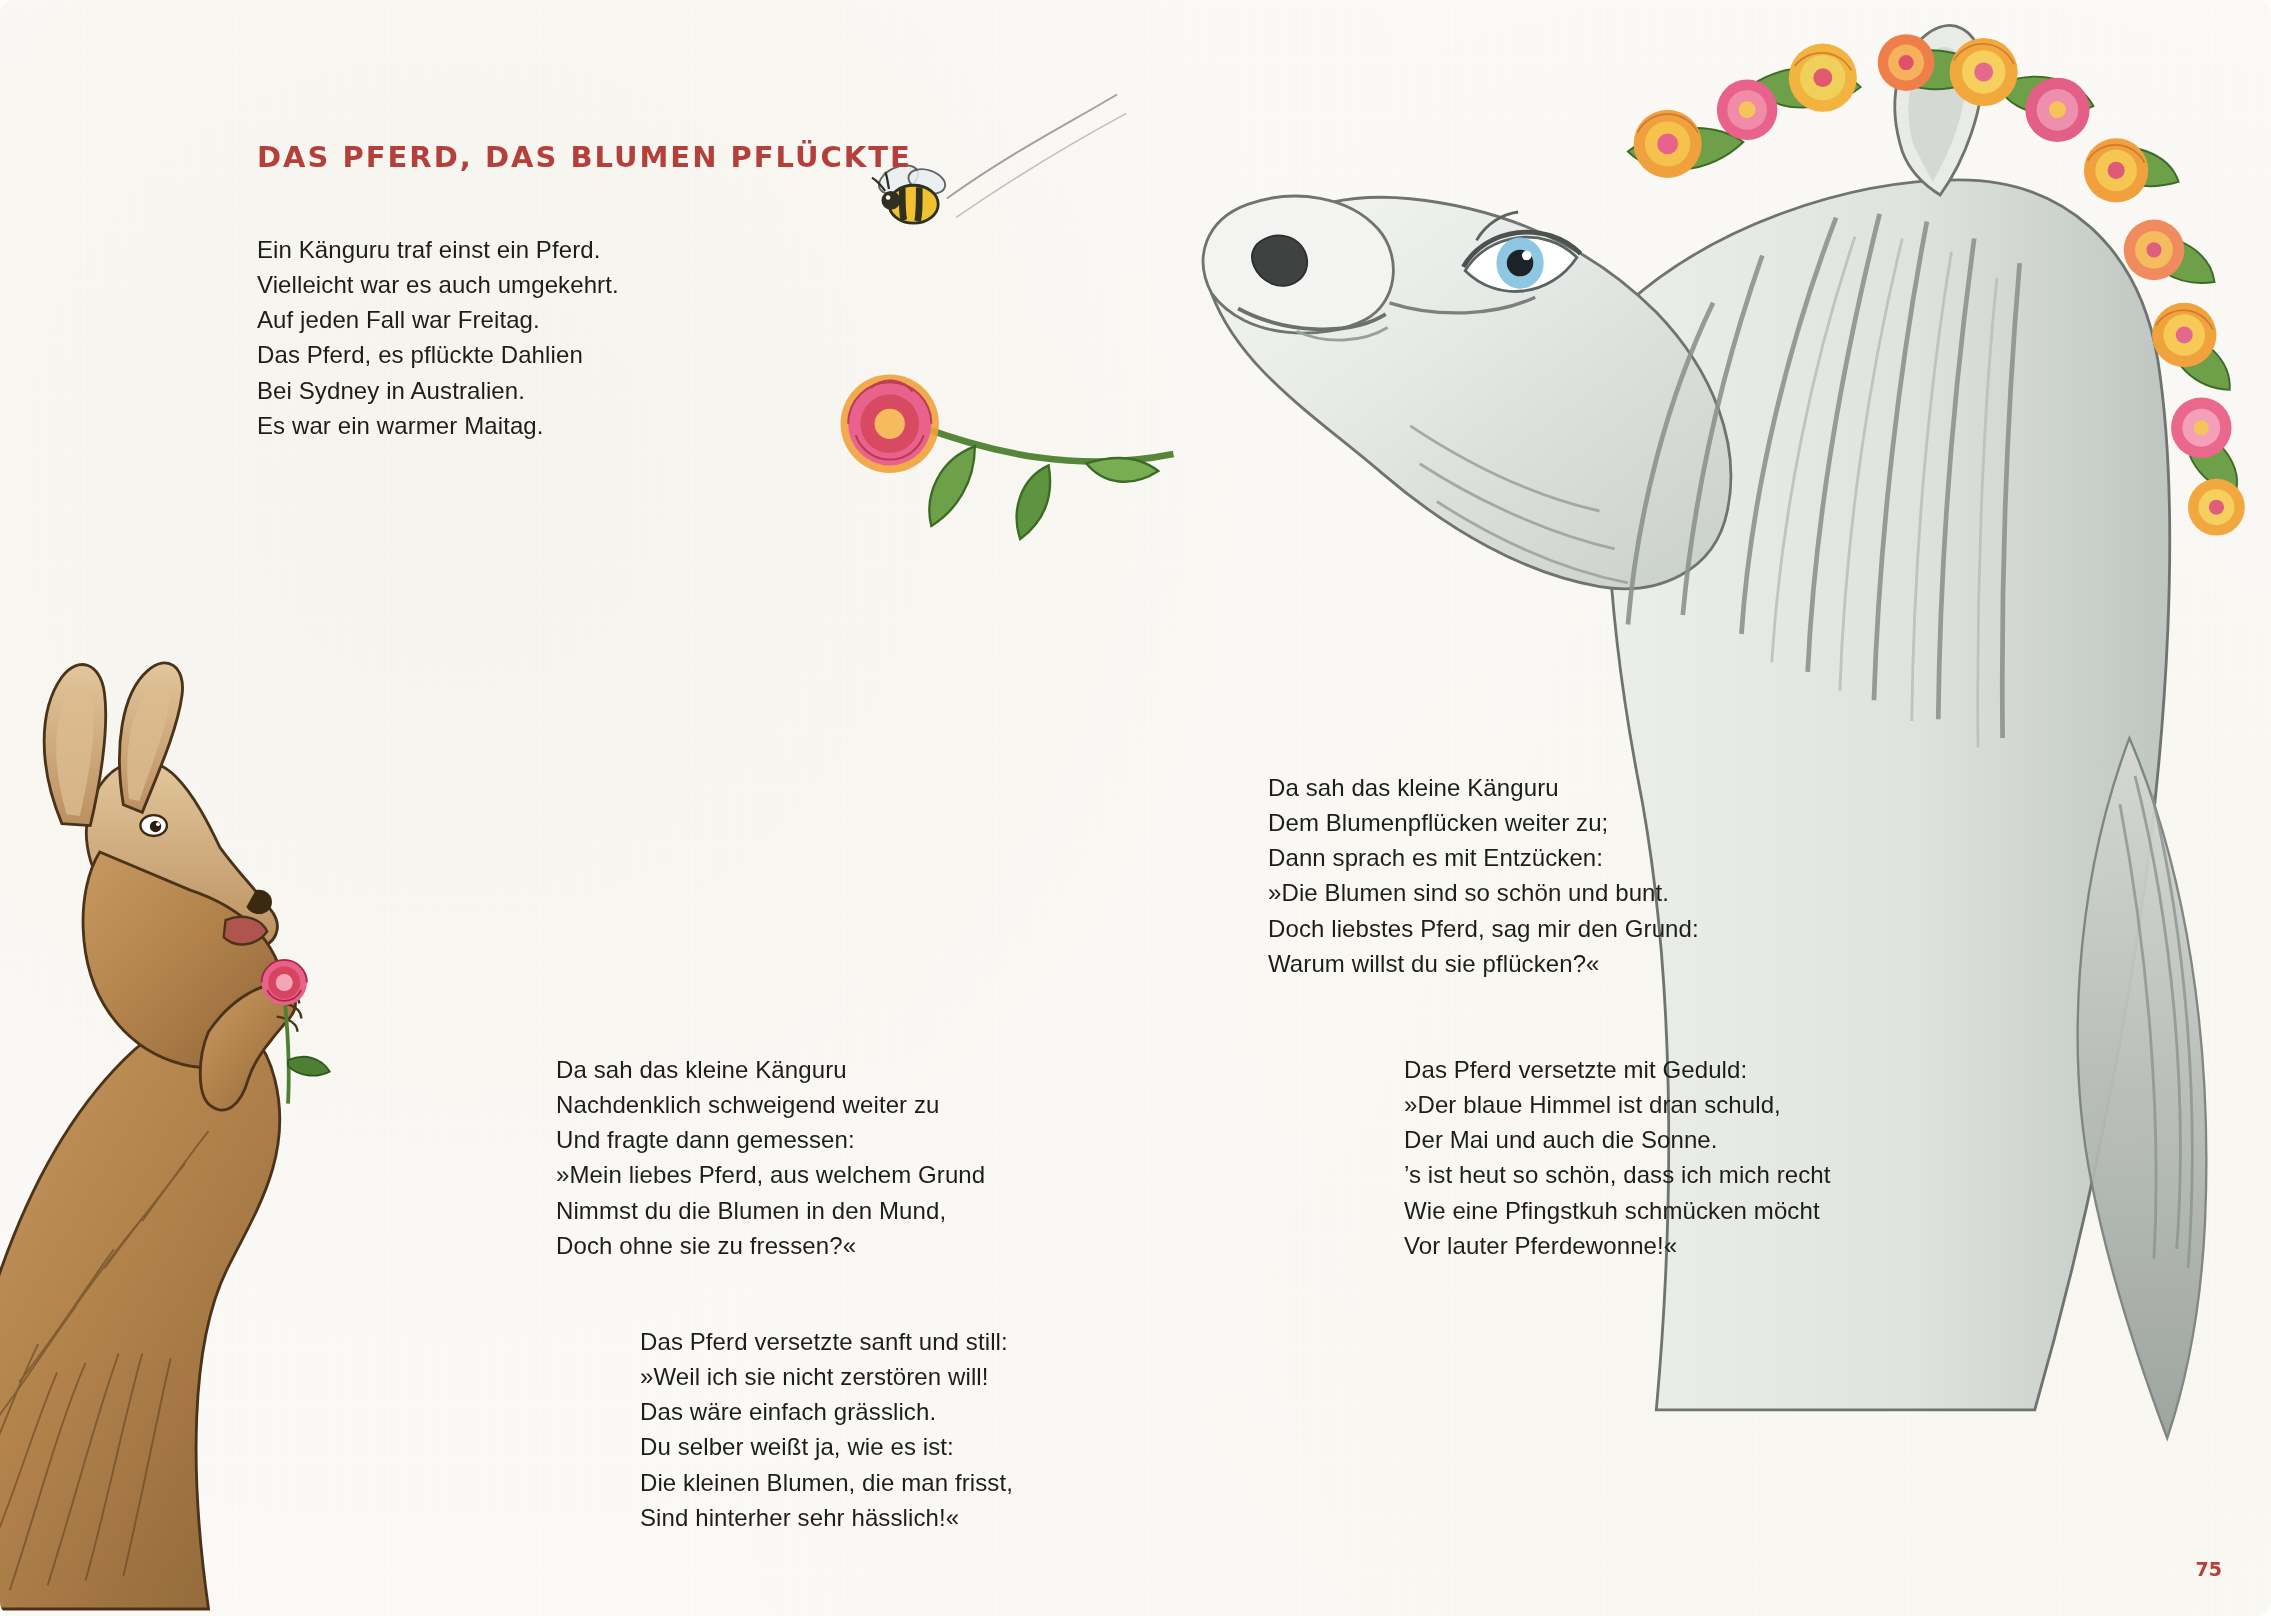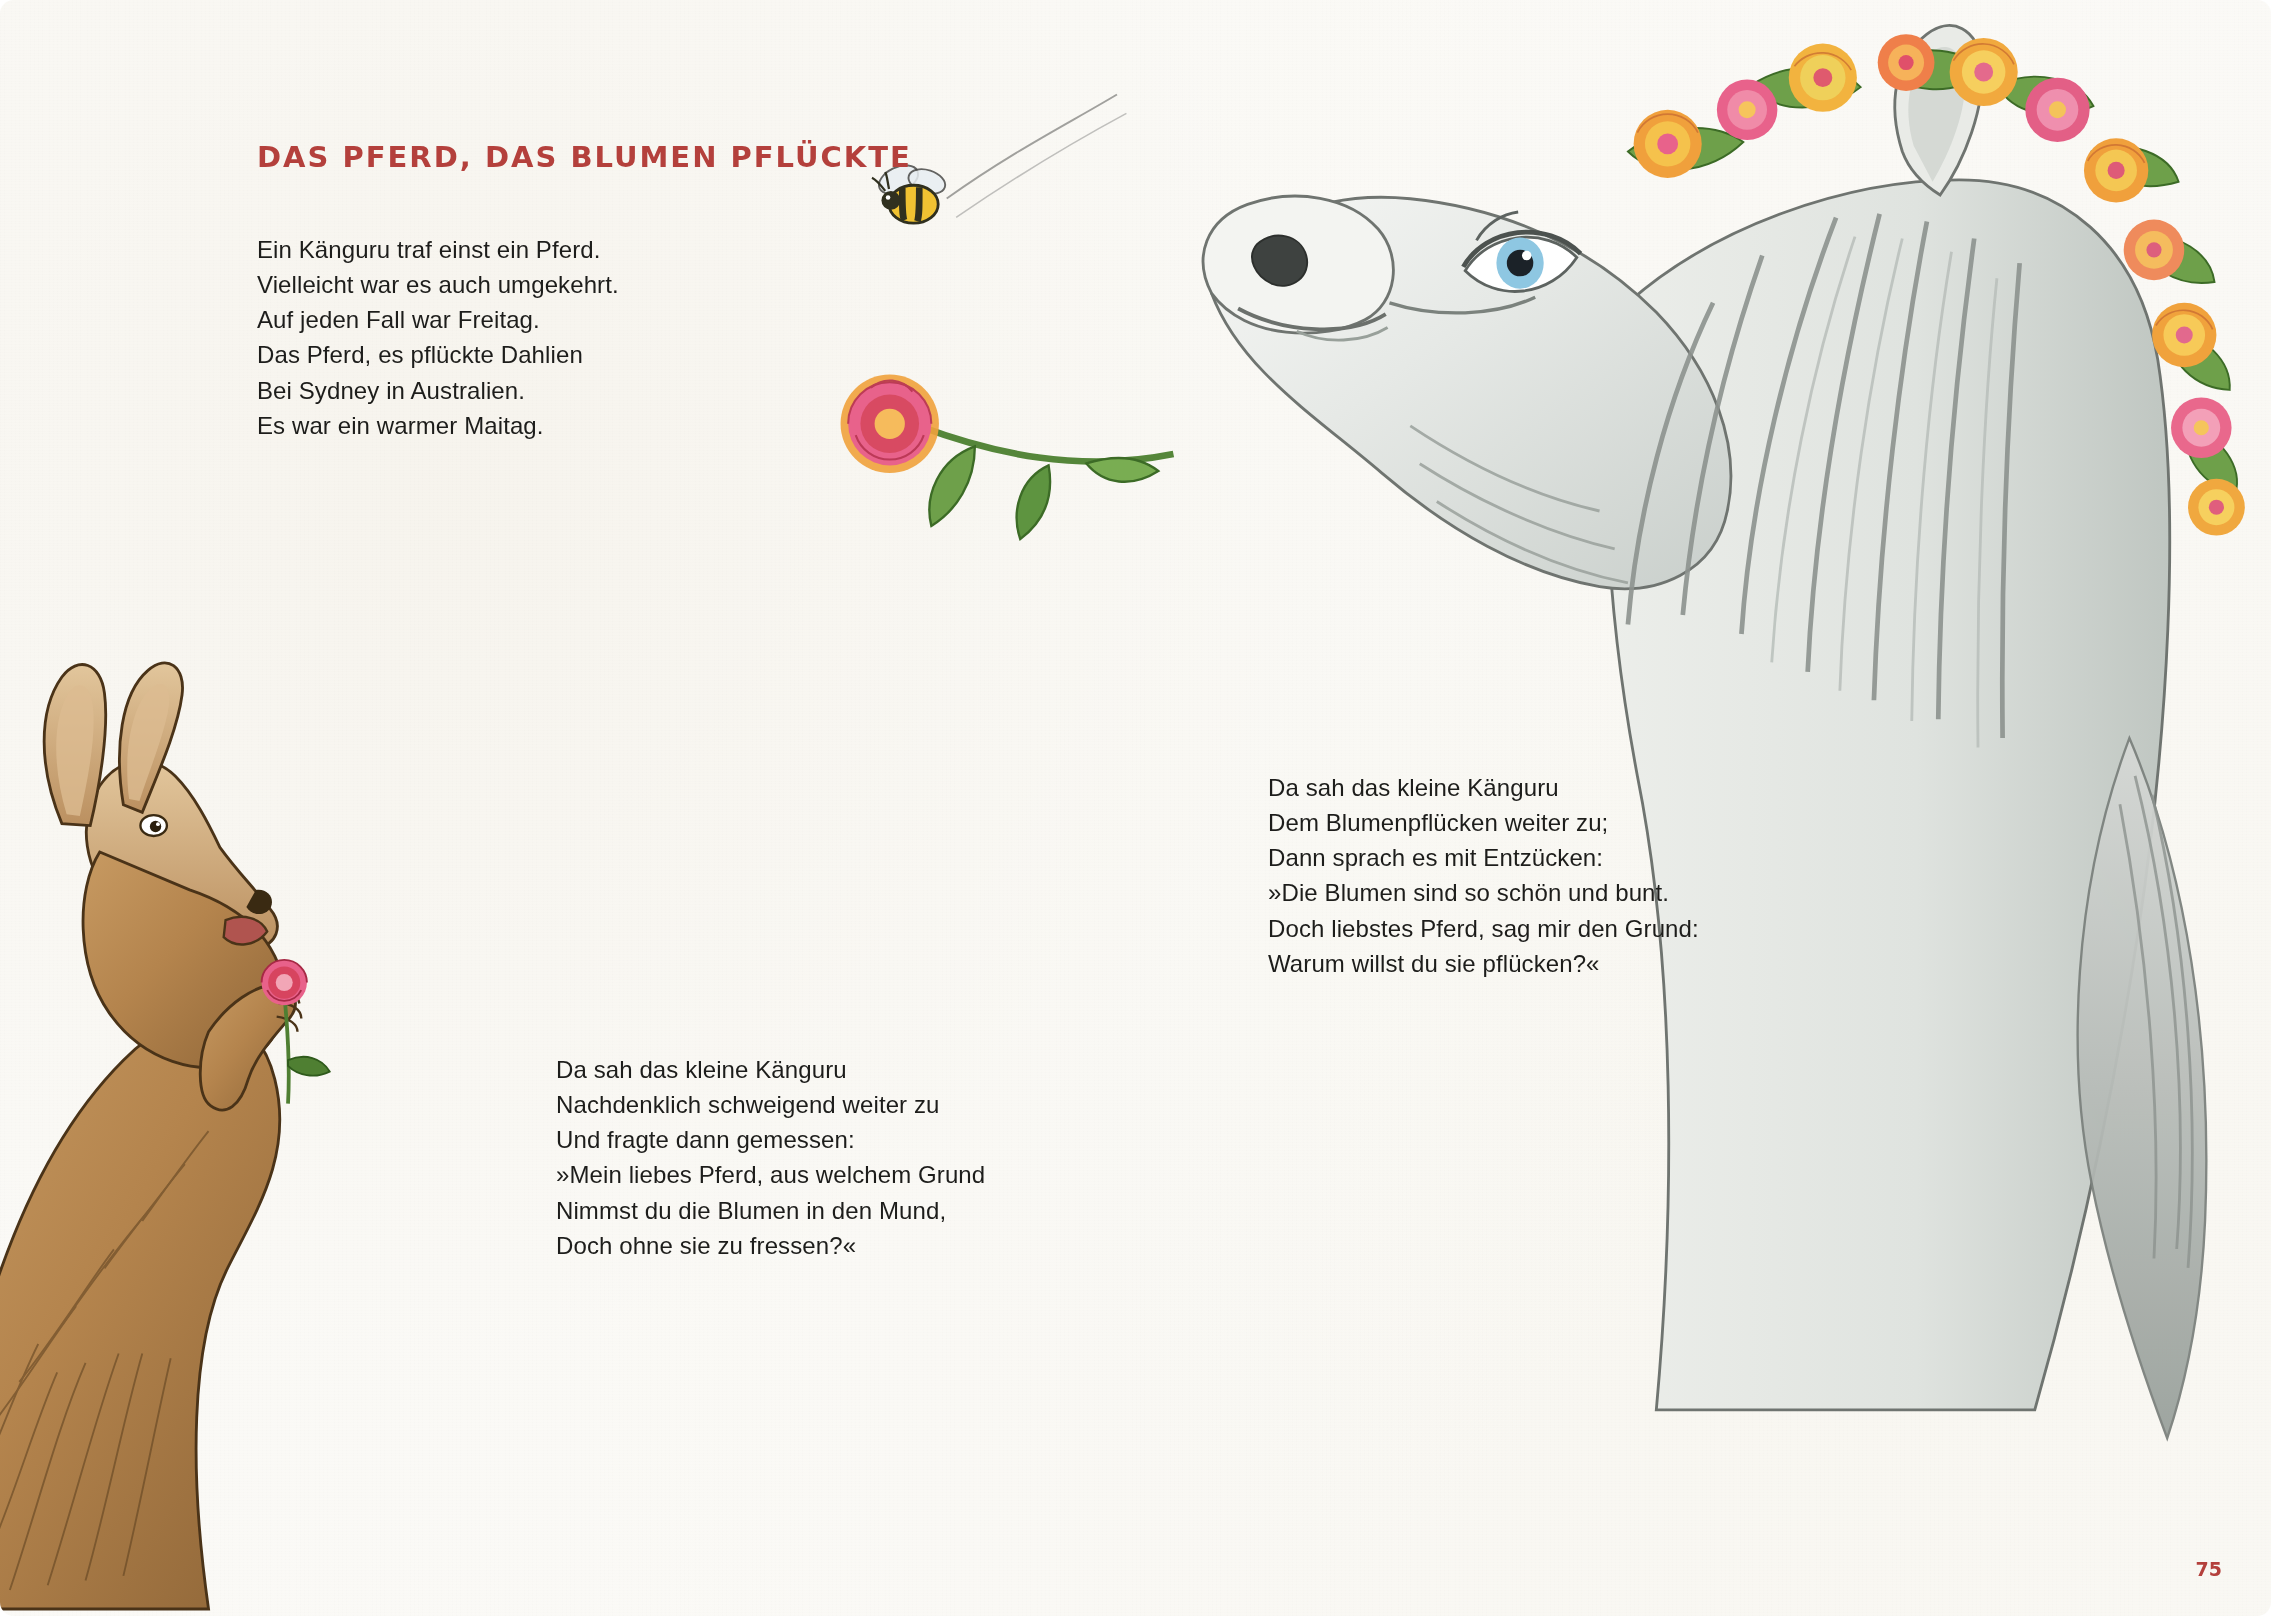--- a/index.html
+++ b/index.html
@@ -375,18 +375,30 @@
 Doch liebstes Pferd, sag mir den Grund:
 Warum willst du sie pflücken?«</p>
 
   <p class="stanza" style="left:556px; top:1028px;">Da sah das kleine Känguru
 Nachdenklich schweigend weiter zu
 Und fragte dann gemessen:
 »Mein liebes Pferd, aus welchem Grund
 Nimmst du die Blumen in den Mund,
 Doch ohne sie zu fressen?«</p>
 
-
+  <p class="stanza" style="left:1404px; top:1028px;">Das Pferd versetzte mit Geduld:
+»Der blaue Himmel ist dran schuld,
+Der Mai und auch die Sonne.
+’s ist heut so schön, dass ich mich recht
+Wie eine Pfingstkuh schmücken möcht
+Vor lauter Pferdewonne!«</p>
+
+  <p class="stanza" style="left:640px; top:1300px;">Das Pferd versetzte sanft und still:
+»Weil ich sie nicht zerstören will!
+Das wäre einfach grässlich.
+Du selber weißt ja, wie es ist:
+Die kleinen Blumen, die man frisst,
+Sind hinterher sehr hässlich!«</p>
 
 
   <div class="page-number">75</div>
 </div>
 
 
 </body></html>

